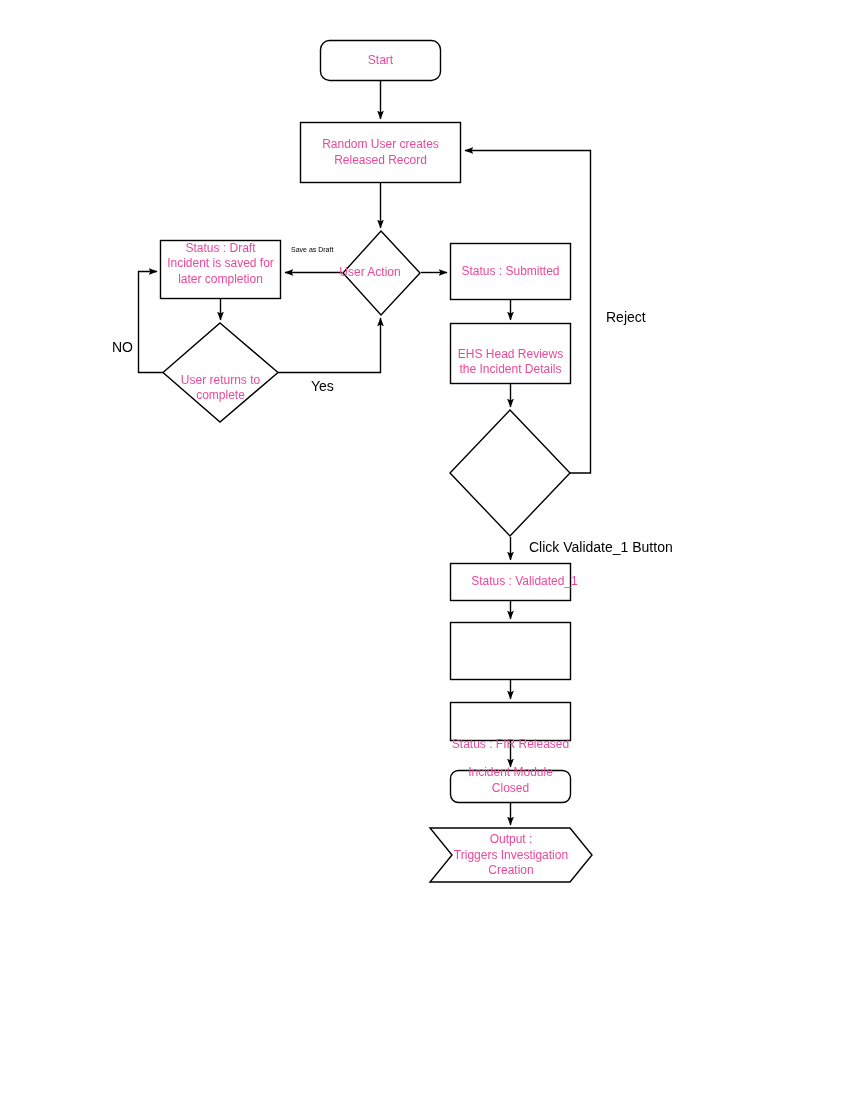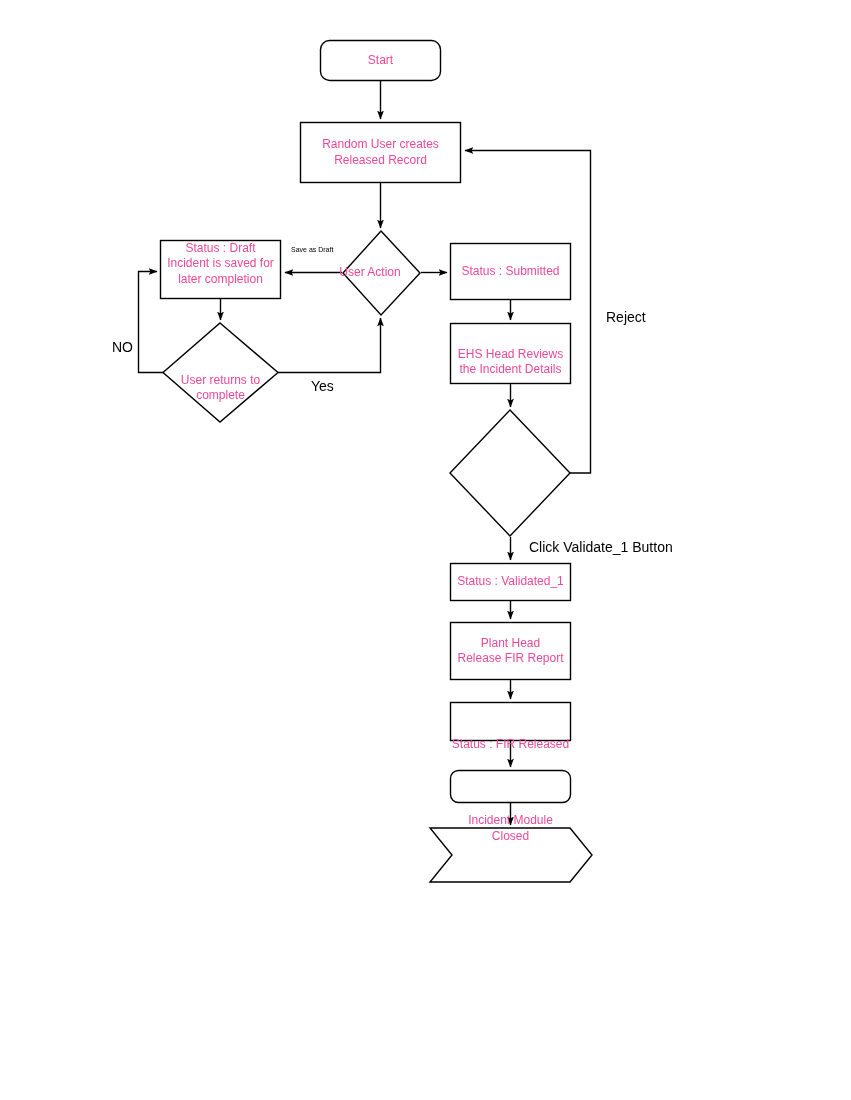--- a/index.html
+++ b/index.html
@@ -135,30 +135,31 @@
 
   <div class="node-text" style="left:163px; top:352px; width:115px; height:42px;margin-top:15px;">User returns to
 complete</div>
 
   <div class="node-text" style="left:448px; top:243px; width:125px; height:57px;">Status : Submitted</div>
 
   <div class="node-text" style="left:448px; top:323px; width:125px; height:78px;">EHS Head Reviews
 the Incident Details</div>
 
 
-  <div class="node-text" style="left:448px; top:563px; width:125px; height:38px;">Status : Validated_1</div>
+  <div class="node-text" style="left:462px; top:563px; width:125px; height:38px;">Status : Validated_1</div>
 
-  <div class="node-text" style="left:448px; top:622px; width:125px; height:58px;">Plant Head
-Release FIR Report</div>
 
   <div class="node-text" style="left:448px; top:702px; width:125px; height:39px;margin-top:23px;">Status : FIR Released</div>
 
-  <div class="node-text" style="left:448px; top:769px; width:125px; height:23px;margin-top:48px;">Incident Module
+  <div class="node-text" style="left:448px; top:769px; width:125px; height:23px;">Incident Module
 Closed</div>
 
+  <div class="node-text" style="left:445px; top:828px; width:132px; height:55px;">Output :
+Triggers Investigation
+Creation</div>
 
   <div class="edge-label sm" style="left:291px; top:246px;">Save as Draft</div>
 
   <div class="edge-label md" style="left:112px; top:340px;">NO</div>
 
   <div class="edge-label md" style="left:311px; top:355px;margin-top:24px;">Yes</div>
 
   <div class="edge-label md" style="left:606px; top:310px;">Reject</div>
 
   <div class="edge-label md" style="left:529px; top:540px;">Click Validate_1 Button</div>

